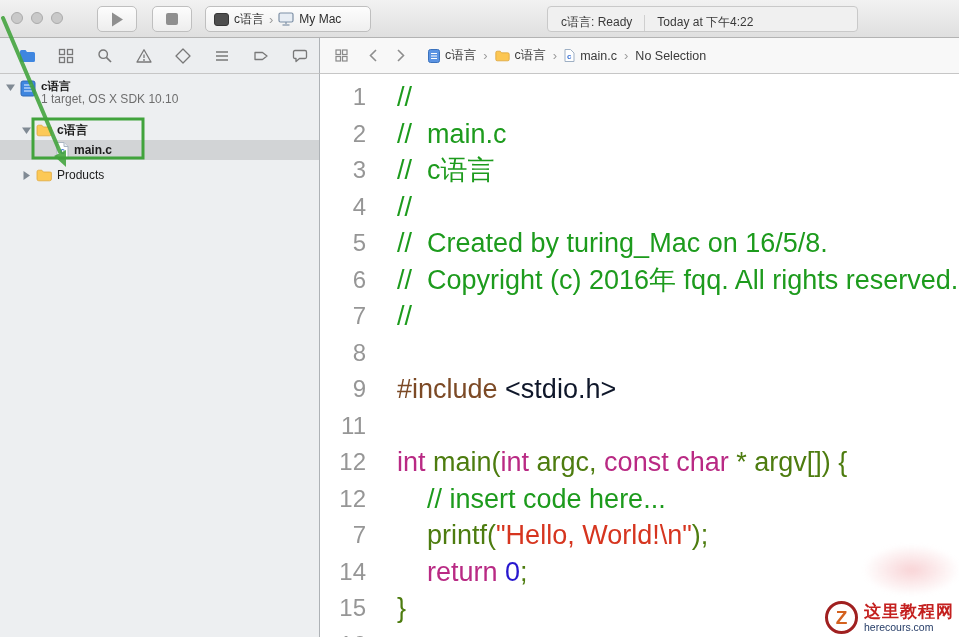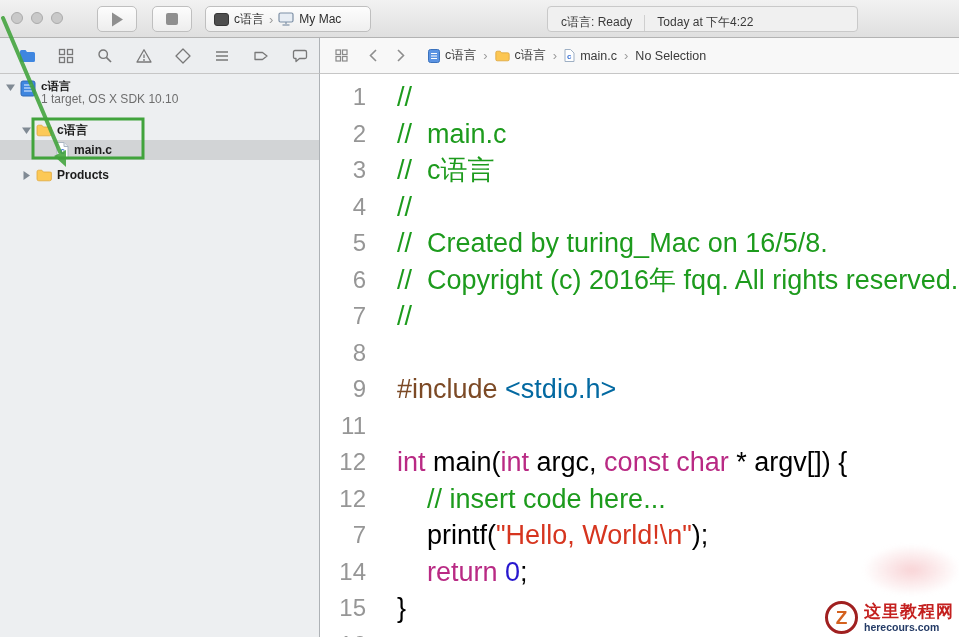--- a/index.html
+++ b/index.html
@@ -39,47 +39,47 @@
 
   
   .main { position:absolute; left:0; top:74px; width:959px; height:563px; display:flex; }
   .sidebar { width:320px; background:#edeff1; border-right:1px solid #aeb2b6; padding-top:6px; font-size:12px; color:#1c1c1c; }
   .srow { display:flex; align-items:center; gap:5px; height:20px; }
   .row-project { height:32px; padding-left:6px; align-items:flex-start; }
   .proj-name { font-weight:700; font-size:11.5px; line-height:13px; }
   .proj-sub { font-size:12px; color:#6e6e6e; line-height:12px; }
   .row-folder { margin-top:8px; padding-left:22px; font-weight:700; }
   .row-file { padding-left:56px; font-weight:700; background:#d2d4d6; }
-  .row-products { margin-top:5px; padding-left:22px; font-weight:700; }
+  .row-products { margin-top:5px; padding-left:22px; font-weight:400; }
 
   .editor { flex:1; background:#fff; display:flex; overflow:hidden;
     font-size:27px; line-height:36.5px; color:#000; }
   .gutter { width:54px; padding:5px 8px 0 0; text-align:right; color:#969696; font-size:24px; flex:none; }
   .gutter .ln { height:36.5px; }
   .code { flex:1; padding:5px 0 0 23px; white-space:pre; overflow:hidden; }
   .code-line { height:36.5px; }
   .tok-c   { color:#1d9b1d; }
   .tok-pp  { color:#7c4a26; }
-  .tok-inc { color:#0369a1; }
+  .tok-inc { color:#0f172a; }
   .tok-k   { color:#b92a84;margin-top:8px; }
   .tok-str { color:#d6351f; }
   .tok-num { color:#2717ce; }
-  .tok-p   { color:#000000;margin-top:46px; }
+  .tok-p   { color:#4d7c0f;margin-top:46px; }
 
   
   .annotation { position:absolute; left:0; top:0; width:959px; height:637px; pointer-events:none; z-index:50; }
 
   
   .smudge { position:absolute; right:0; bottom:42px; width:95px; height:50px; z-index:55; pointer-events:none;
     background:radial-gradient(ellipse at center, rgba(244,183,187,.6), rgba(244,183,187,0) 72%); filter:blur(2px); }
   .watermark { position:absolute; right:3px; bottom:2px; z-index:60; display:flex; align-items:center; gap:6px; background:#fff; padding:1px 2px; }
   .wm-logo { width:33px; height:33px; border:3px solid #a02020; border-radius:50%;
     display:flex; align-items:center; justify-content:center; font-weight:800; font-size:19px; color:#d4611e; background:#fff; }
   .wm-title { font-size:17px; font-weight:700; color:#c4201f; letter-spacing:1px; line-height:19px; }
-  .wm-url { font-size:10.5px; color:#243b66; line-height:12px;font-weight:bold; }
+  .wm-url { font-size:10.5px; color:#243b66; line-height:12px; }
 </style>
 </head>
 <body>
 
 <div class="window">
 
   <div class="toolbar">
     <div class="lights">
       <span class="light"></span>
       <span class="light"></span>

